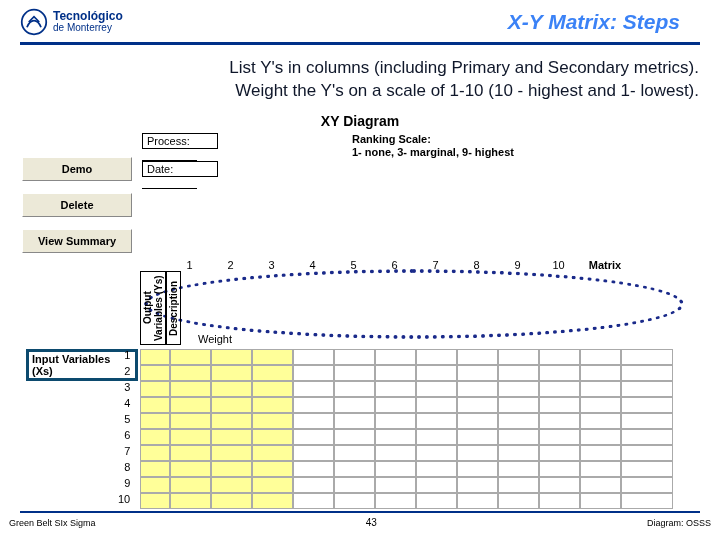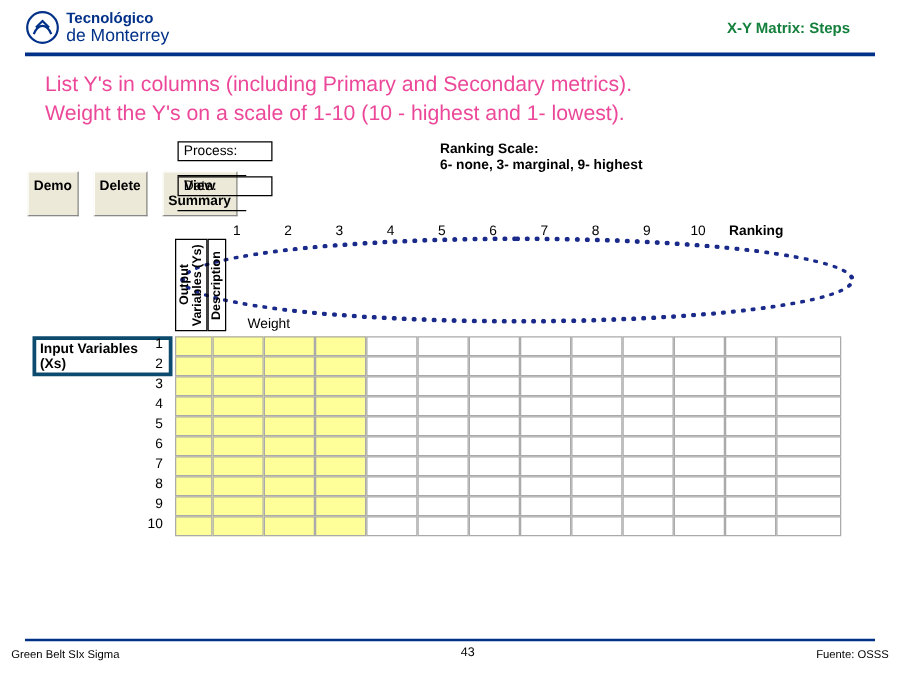--- a/index.html
+++ b/index.html
@@ -1,28 +1,28 @@
 <!DOCTYPE html>
 <html><head>
 <meta charset="utf-8">
 <style>
   * { box-sizing: border-box; margin: 0; padding: 0; }
   body { width: 720px; height: 540px; background: #fff; font-family: Arial, sans-serif; position: relative; overflow: hidden; }
   .header { display: flex; align-items: center; justify-content: space-between; padding: 8px 20px 0 20px; }
   .logo-block { display: flex; align-items: center; gap: 5px; }
   .logo-icon { width: 28px; height: 28px; }
   .logo-text { display: flex; flex-direction: column; font-size: 12px; line-height: 1.05; color: #003088; font-weight: bold; }
-  .logo-text .sub { font-size: 14px; font-weight: normal; }
-  .title { font-size: 12px; font-weight: bold; color: #15803d; padding-right: 20px; }
+  .logo-text .sub { font-size: 10px; font-weight: normal; }
+  .title { font-size: 21px; font-weight: bold; font-style: italic; color: #3b82f6; padding-right: 20px; }
   .hr1 { height: 3px; background: #003088; margin: 6px 20px 0 20px; }
-  .body-text { padding: 12px 36px 10px 36px; font-size: 17px; color: #ec4899; line-height: 1.35; }
+  .body-text { padding: 12px 21px 10px 36px; font-size: 17px; color: #0f172a; line-height: 1.35; text-align: right; }
   .diagram { position: relative; margin: 0 22px; }
   .diag-title { text-align: center; font-weight: bold; font-size: 14px; margin-bottom: 4px; }
   .top-row { display: flex; align-items: flex-start; gap: 10px; }
-  .side-buttons { width: 110px; display: flex; flex-direction: row; gap: 12px; padding-top: 24px; }
+  .side-buttons { width: 110px; display: flex; flex-direction: column; gap: 12px; padding-top: 24px; }
   .btn { background: #ece9d8; border: 1px solid #888; border-top-color:#fff; border-left-color:#fff; font-size: 11px; font-weight: bold; text-align: center; padding: 5px 4px; line-height:1.1; }
   .mid-col { flex: 0 0 120px; font-size: 11px; }
   .mid-col .lbl { display:inline-block; border:1px solid #000; padding:1px 4px; width:76px; }
   .mid-col .line { display:inline-block; border-bottom: 1px solid #000; width: 55px; vertical-align: bottom; }
   .ranking-scale { flex: 1; font-size: 11px; font-weight: bold; padding-left: 80px; line-height:1.2; }
   .matrix-area { position: relative; margin-top: 6px; }
   .cols-header { display: flex; margin-left: 147px; }
   .cols-header .rot { width: 41px; text-align: center; font-size: 11px; }
   .cols-header .rank-hdr { width: 52px; font-size: 11px; font-weight: bold; text-align: center; }
   .vert-labels { position: absolute; left: 118px; top: 12px; display: flex; gap: 0; }
@@ -61,50 +61,51 @@
   <div class="title">X-Y Matrix: Steps</div>
 </div>
 <div class="hr1"></div>
 
 <div class="body-text">
   <div>List Y's in columns (including Primary and Secondary metrics).</div>
   <div>Weight the Y's on a scale of 1-10 (10 - highest and 1- lowest).</div>
 </div>
 
 <div class="diagram">
+  <div class="diag-title">XY Diagram</div>
   <div class="top-row">
     <div class="side-buttons">
       <div class="btn">Demo</div>
       <div class="btn">Delete</div>
       <div class="btn">View Summary</div>
     </div>
     <div class="mid-col">
       <div><span class="lbl">Process:</span><span class="line"></span></div>
       <div><span class="lbl">Date:</span><span class="line"></span></div>
     </div>
     <div class="ranking-scale">
       <div>Ranking Scale:</div>
-      <div>6- none, 3- marginal, 9- highest</div>
+      <div>1- none, 3- marginal, 9- highest</div>
     </div>
   </div>
 
   <div class="matrix-area">
     <div class="ellipse"></div>
     <div class="cols-header">
       <div class="rot">1</div>
       <div class="rot">2</div>
       <div class="rot">3</div>
       <div class="rot">4</div>
       <div class="rot">5</div>
       <div class="rot">6</div>
       <div class="rot">7</div>
       <div class="rot">8</div>
       <div class="rot">9</div>
       <div class="rot">10</div>
-      <div class="rank-hdr">Ranking</div>
+      <div class="rank-hdr">Matrix</div>
     </div>
     <div class="vert-labels">
       <div class="vl">Output Variables (Ys)</div>
       <div class="vl">Description</div>
     </div>
     <div class="weight-row">Weight</div>
     <div class="input-hdr">Input Variables (Xs)</div>
     <div class="rownums">
       <div>1</div>
       <div>2</div>
@@ -270,15 +271,15 @@
         </div>
     </div>
   </div>
 </div>
 
 <div class="footer">
   <div class="hr2"></div>
   <div class="foot-row">
     <span>Green Belt SIx Sigma</span>
     <span class="mid">43</span>
-    <span>Fuente: OSSS</span>
+    <span>Diagram: OSSS</span>
   </div>
 </div>
 
 </body></html>

